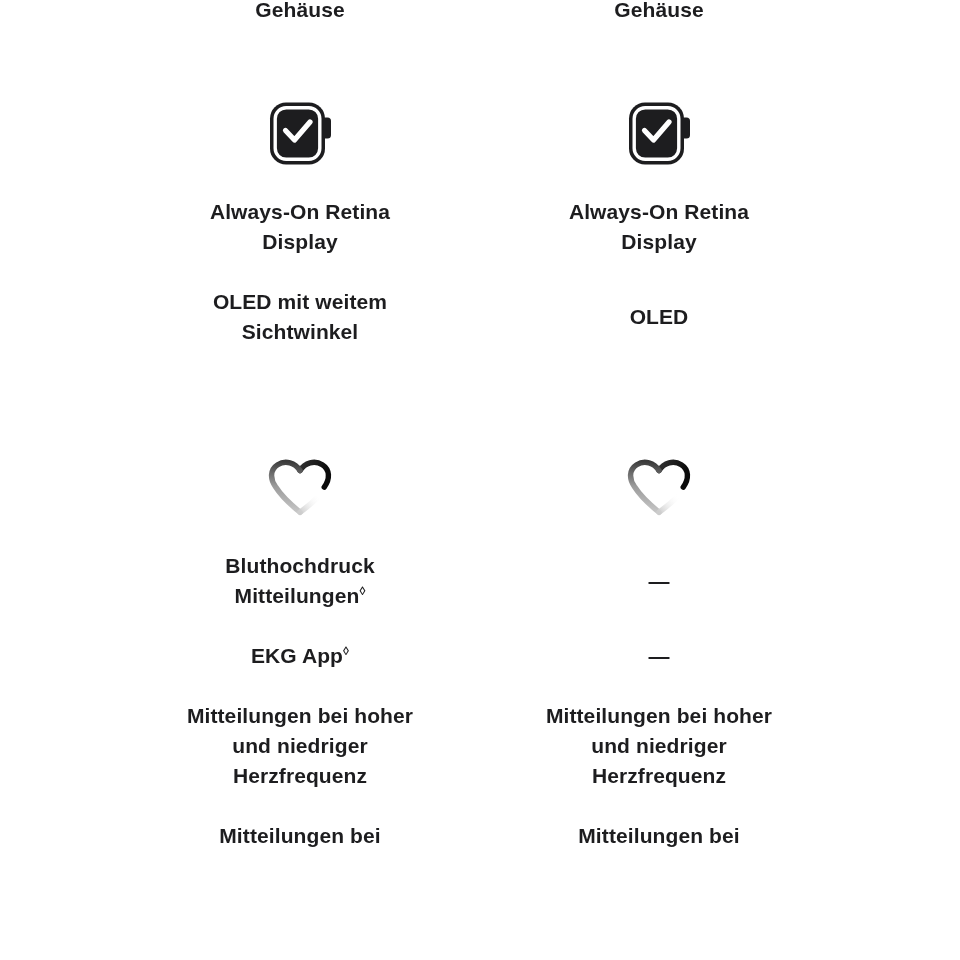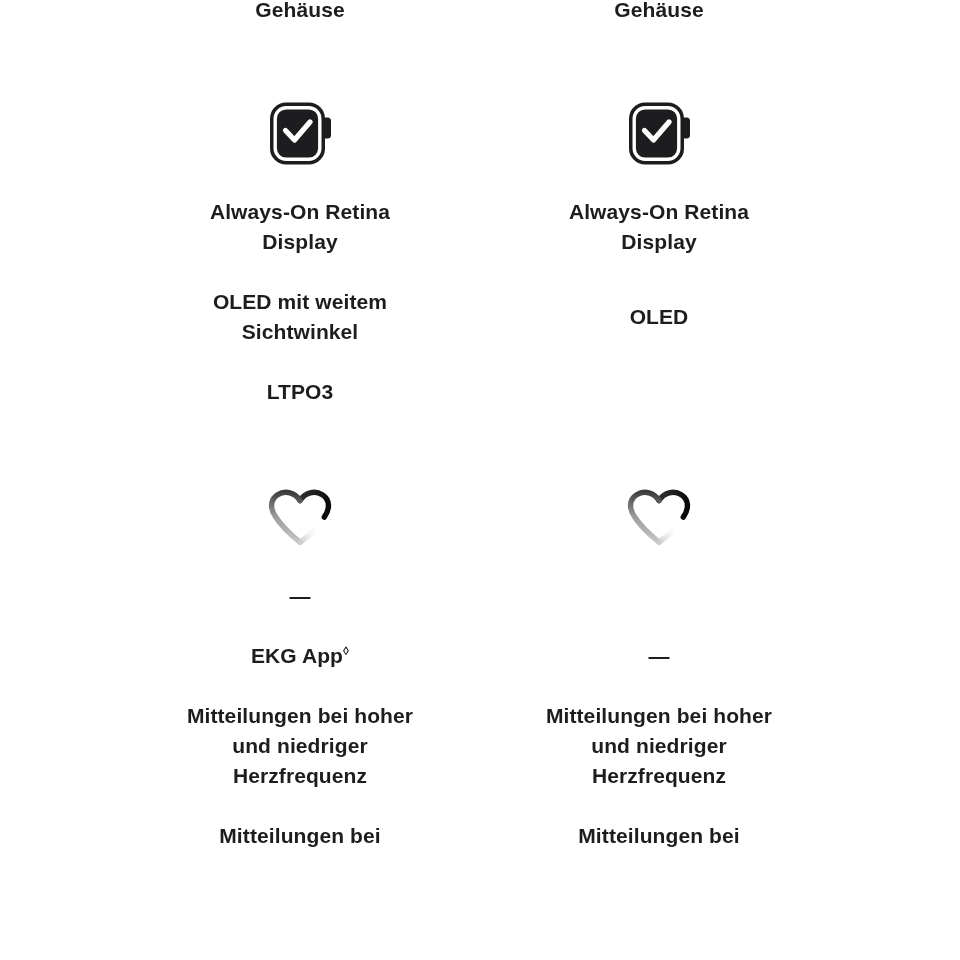--- a/index.html
+++ b/index.html
@@ -112,41 +112,42 @@
     </div>
 
 
     <div class="compare-row">
       <div class="spec-cell">OLED mit weitem
 Sichtwinkel</div>
       <div class="spec-cell">OLED</div>
     </div>
 
     <div class="compare-row">
-      <div class="spec-cell">LTPO3</div>
     </div>
 
     <div class="compare-row row-icon-heart">
       <div class="icon-cell">
         <svg width="74" height="66" viewBox="0 0 76 68">
           <path d="M63 33 C69 25 69 15 61 10 C53 5 43 8 38 16" fill="none" stroke="url(#heartGrad1)" stroke-width="5.6" stroke-linecap="round"></path>
           <path d="M38 16 C33 8 23 5 15 10 C7 15 7 25 13 33 C18 41 27 50 38 59" fill="none" stroke="url(#heartGrad2)" stroke-width="5.6" stroke-linecap="round"></path>
           <path d="M38 59 C45 54 52 48 58 42" fill="none" stroke="url(#heartGrad3)" stroke-width="5.6" stroke-linecap="round"></path>
         </svg>
       </div>
       <div class="icon-cell">
         <svg width="74" height="66" viewBox="0 0 76 68">
           <path d="M63 33 C69 25 69 15 61 10 C53 5 43 8 38 16" fill="none" stroke="url(#heartGrad1)" stroke-width="5.6" stroke-linecap="round"></path>
           <path d="M38 16 C33 8 23 5 15 10 C7 15 7 25 13 33 C18 41 27 50 38 59" fill="none" stroke="url(#heartGrad2)" stroke-width="5.6" stroke-linecap="round"></path>
           <path d="M38 59 C45 54 52 48 58 42" fill="none" stroke="url(#heartGrad3)" stroke-width="5.6" stroke-linecap="round"></path>
         </svg>
       </div>
     </div>
 
     <div class="compare-row">
+      <div class="spec-cell"><span>Bluthochdruck
+Mitteilungen</span><sup>◊</sup></div>
       <div class="spec-cell">—</div>
     </div>
 
     <div class="compare-row">
       <div class="spec-cell"><span>EKG App</span><sup>◊</sup></div>
       <div class="spec-cell">—</div>
     </div>
 
     <div class="compare-row">
       <div class="spec-cell">Mitteilungen bei hoher

